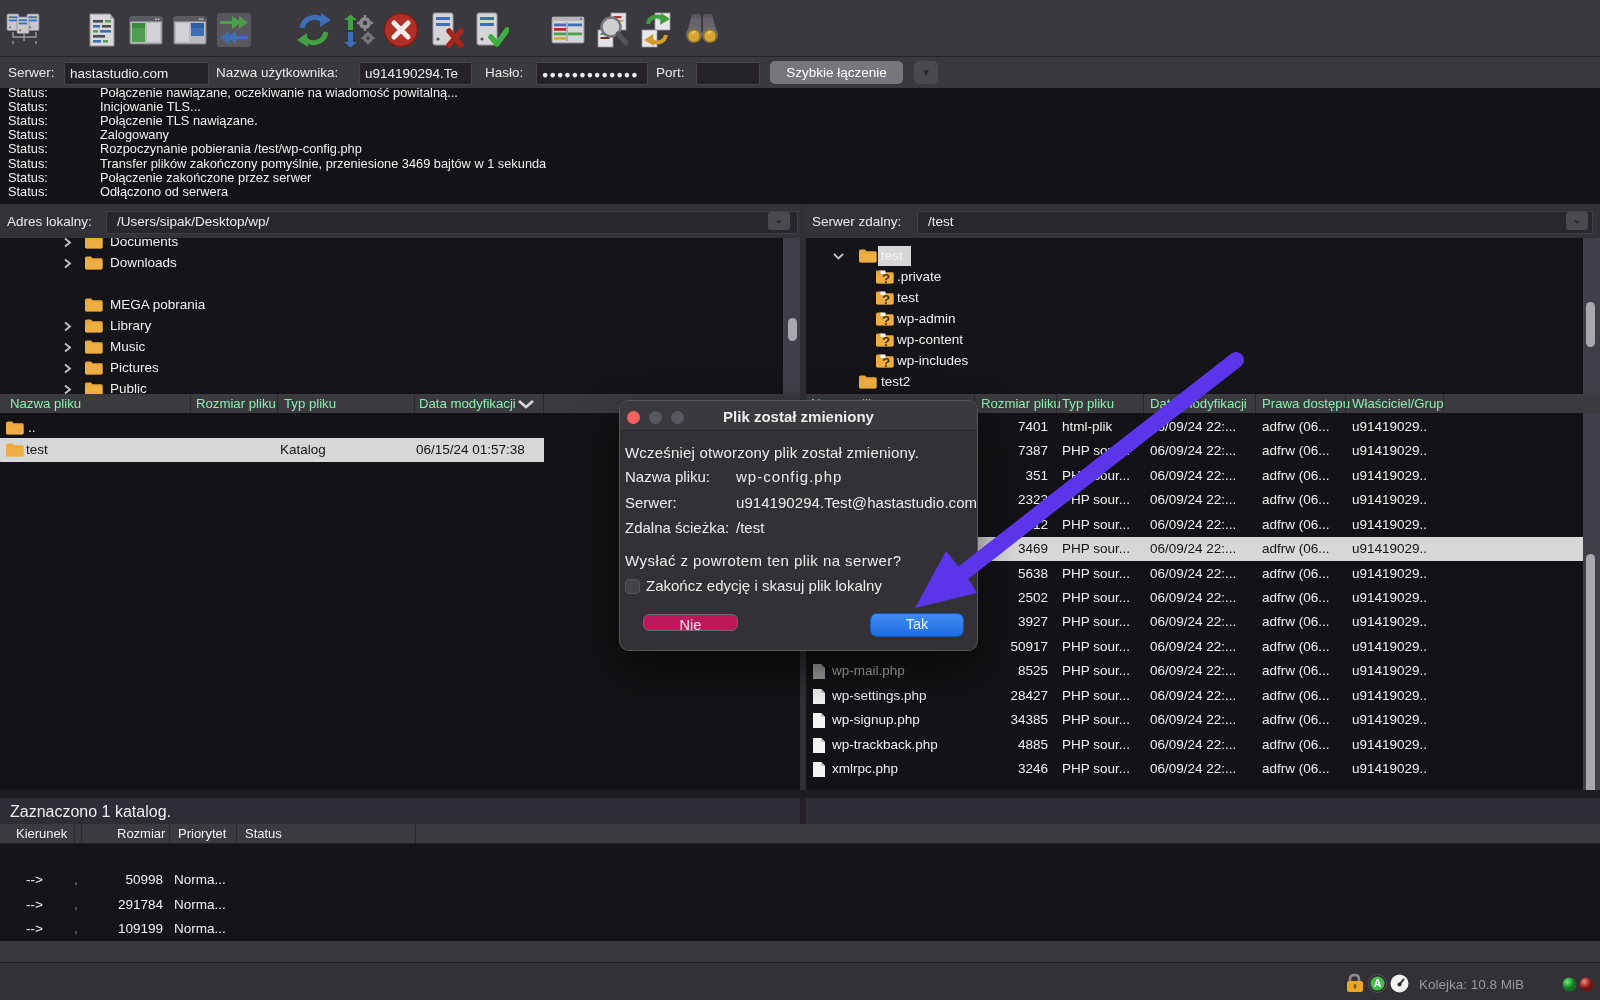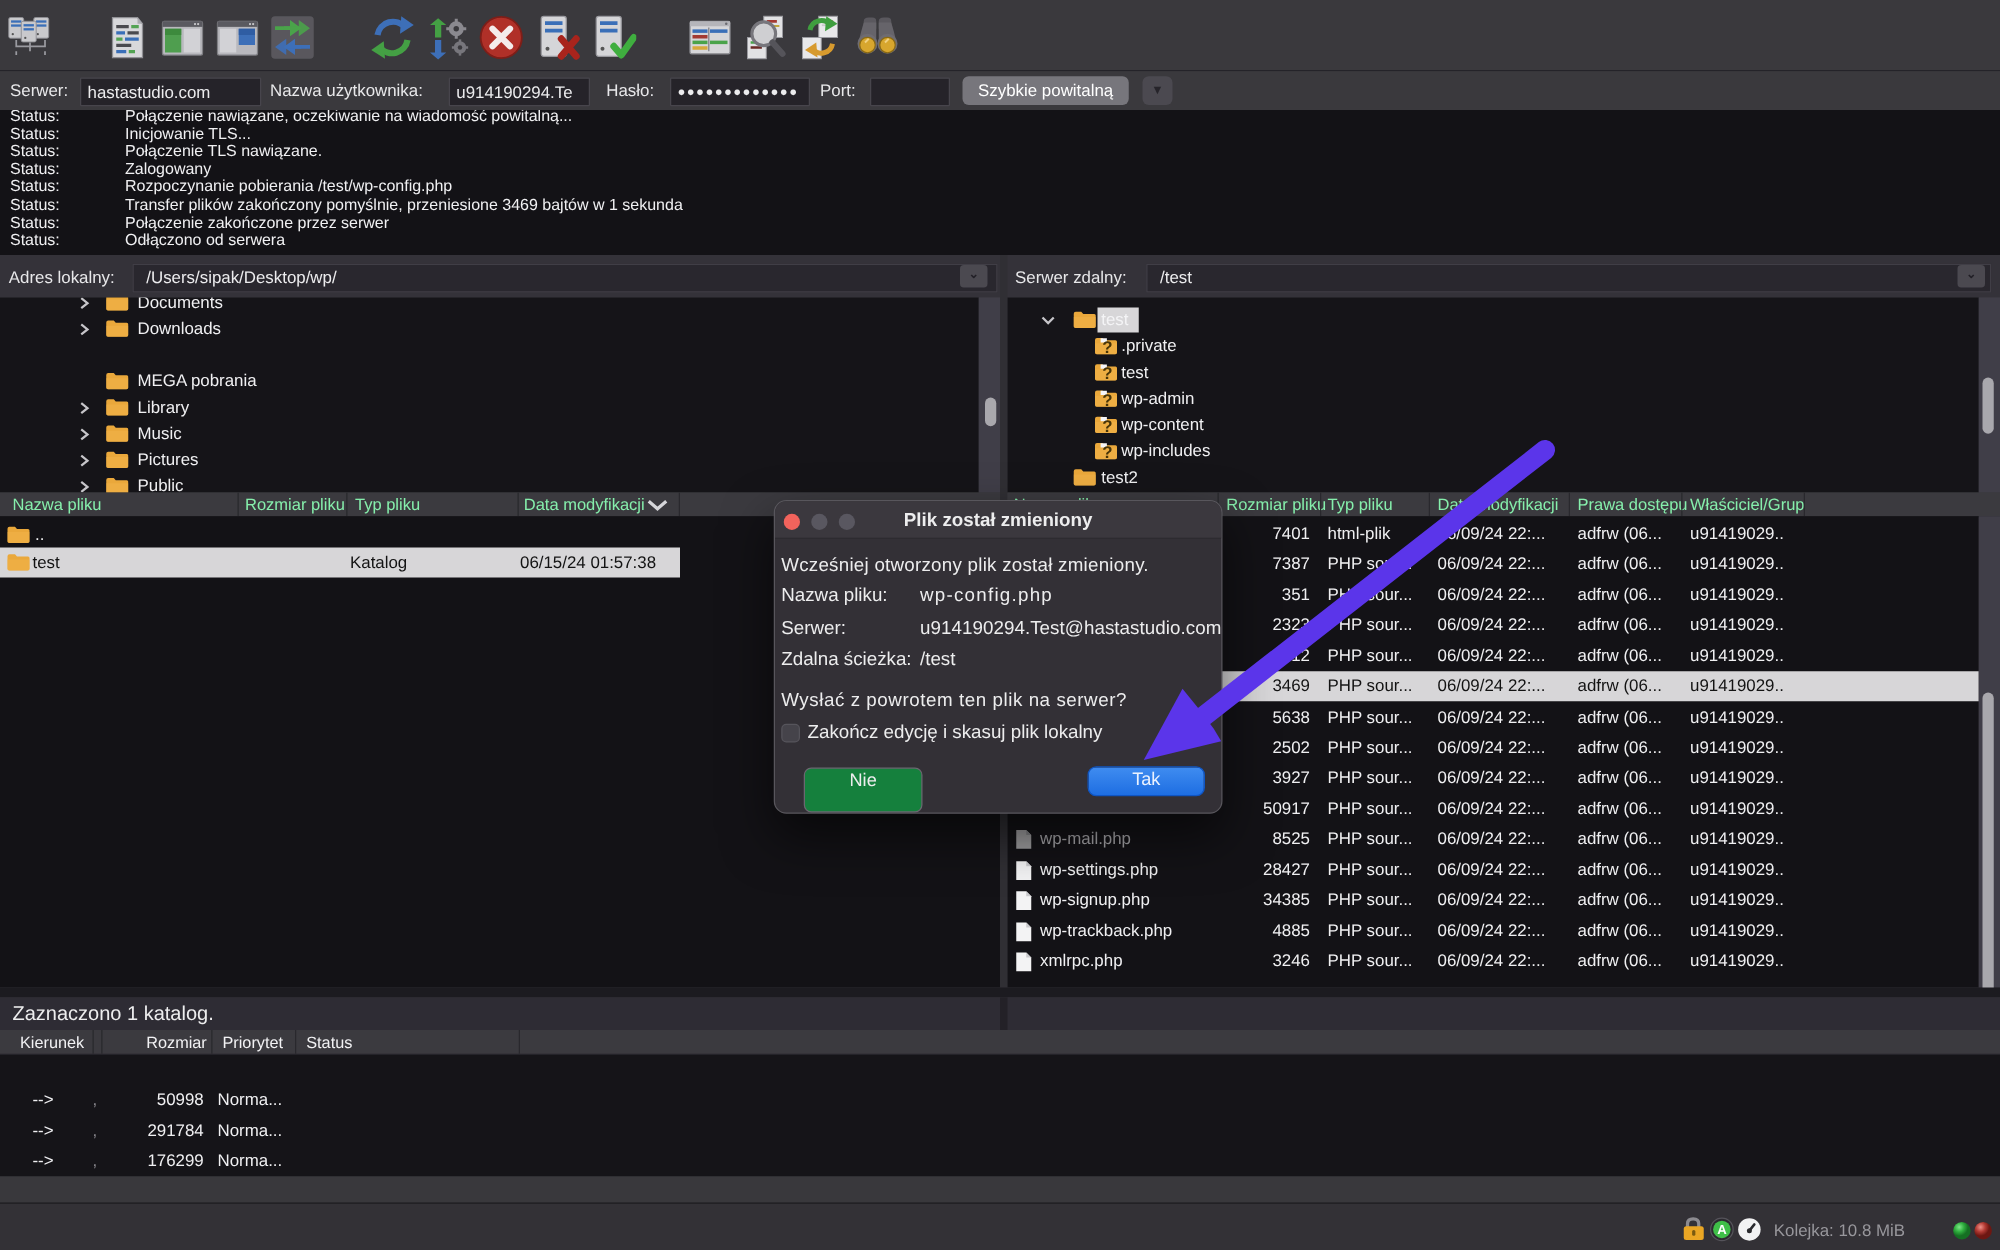--- a/index.html
+++ b/index.html
@@ -221,21 +221,21 @@
   <div class="abs" id="qc">
     <div class="qlabel" style="left:8px;">Serwer:</div>
     <div class="qinput" style="left:64px;width:138px;">hastastudio.com</div>
     <div class="qlabel" style="left:216px;">Nazwa użytkownika:</div>
     <div class="qinput" style="left:359px;width:106px;">u914190294.Te</div>
     <div class="qlabel" style="left:485px;">Hasło:</div>
     <div class="qinput" style="left:536px;width:105px;letter-spacing:1.1px;font-size:10.5px;line-height:22px;">●●●●●●●●●●●●●</div>
     <div class="qlabel" style="left:656px;">Port:</div>
     <div class="qinput" style="left:696px;width:57px;"></div>
     <div class="abs" style="left:770px;top:4px;width:133px;height:23px;background:#77767c;border-radius:5px;
-         font-size:13.5px;color:#fff;text-align:center;line-height:23px;">Szybkie powitalną</div>
+         font-size:13.5px;color:#fff;text-align:center;line-height:23px;">Szybkie łączenie</div>
     <div class="abs" style="left:914px;top:4px;width:24px;height:23px;background:#4b4950;border-radius:5px;
          color:#26242a;font-size:10px;text-align:center;line-height:23px;">▼</div>
   </div>
   <div class="abs" id="log">
     <div class="logline" style="top:-2.0px;">
         <b>Status:</b>
         <span>Połączenie nawiązane, oczekiwanie na wiadomość powitalną...</span>
       </div>
     <div class="logline" style="top:12.1px;">
         <b>Status:</b>
@@ -621,21 +621,21 @@
       </div>
     <div class="qrow" style="left:0;top:48.5px;width:1600px;">
         <span style="position:absolute;left:26px;">--&gt;</span>
         <span style="position:absolute;left:74px;color:#8a898e;">,</span>
         <span style="position:absolute;left:13px;width:150px;text-align:right;">291784</span>
         <span style="position:absolute;left:174px;">Norma...</span>
       </div>
     <div class="qrow" style="left:0;top:73.0px;width:1600px;">
         <span style="position:absolute;left:26px;">--&gt;</span>
         <span style="position:absolute;left:74px;color:#8a898e;">,</span>
-        <span style="position:absolute;left:13px;width:150px;text-align:right;">176299</span>
+        <span style="position:absolute;left:13px;width:150px;text-align:right;">109199</span>
         <span style="position:absolute;left:174px;">Norma...</span>
       </div>
   </div>
 
   <div class="abs" id="dialog" style="left:619px;top:400px;width:359px;height:251px;background:#333036;
        border:1px solid #58565c;border-radius:10px;box-shadow:0 18px 40px rgba(0,0,0,0.55);box-sizing:border-box;z-index:40;">
     <div class="abs" style="left:0;top:0;width:100%;height:30px;background:#3b383e;border-radius:9px 9px 0 0;
          border-bottom:1px solid #29272c;box-sizing:border-box;"></div>
     <div class="abs" style="left:7px;top:10px;width:13px;height:13px;border-radius:50%;background:#f2635c;"></div>
     <div class="abs" style="left:29px;top:10px;width:13px;height:13px;border-radius:50%;background:#595760;"></div>
@@ -644,21 +644,21 @@
     <div class="txt" style="left:5px;top:43px;font-size:15px;letter-spacing:0.2px;">Wcześniej otworzony plik został zmieniony.</div>
     <div class="txt" style="left:5px;top:67px;font-size:15px;">Nazwa pliku:</div>
     <div class="txt" style="left:116px;top:67px;font-size:15px;letter-spacing:1px;text-align:right;">wp-config.php</div>
     <div class="txt" style="left:5px;top:93px;font-size:15px;">Serwer:</div>
     <div class="txt" style="left:116px;top:93px;font-size:15px;letter-spacing:0.05px;">u914190294.Test@hastastudio.com</div>
     <div class="txt" style="left:5px;top:118px;font-size:15px;">Zdalna ścieżka:</div>
     <div class="txt" style="left:116px;top:118px;font-size:15px;">/test</div>
     <div class="txt" style="left:5px;top:151px;font-size:15px;letter-spacing:0.45px;">Wysłać z powrotem ten plik na serwer?</div>
     <div class="abs" style="left:5px;top:178px;width:15px;height:15px;background:#45434a;border:1px solid #56545b;border-radius:4px;box-sizing:border-box;"></div>
     <div class="txt" style="left:26px;top:176px;font-size:15px;">Zakończ edycję i skasuj plik lokalny</div>
-    <div class="abs" style="left:23px;top:213px;width:95px;height:36px;background:#15803d;border:1px solid #6a6870;
+    <div class="abs" style="left:23px;top:213px;width:95px;height:17px;background:#be185d;border:1px solid #6a6870;
          border-radius:6px;box-sizing:border-box;text-align:center;line-height:21px;font-size:14.5px;">Nie</div>
     <div class="abs" style="left:250px;top:212px;width:94px;height:24px;border-radius:7px;box-sizing:border-box;
          background:linear-gradient(#3f8cf0,#1e6ee2);border:1.5px solid #0f55c4;
          text-align:center;line-height:21px;font-size:14.5px;color:#eaf2ff;">Tak</div>
   </div>
 
   <svg class="abs" style="left:0;top:0;z-index:60;pointer-events:none;" width="1600" height="1000" viewBox="0 0 1600 1000">
     <line x1="1236" y1="360" x2="963" y2="573" stroke="#5b35ea" stroke-width="16" stroke-linecap="round"></line>
     <polygon points="915,608 946,551 959,567 971,583 977,593" fill="#5b35ea"></polygon>
   </svg>

